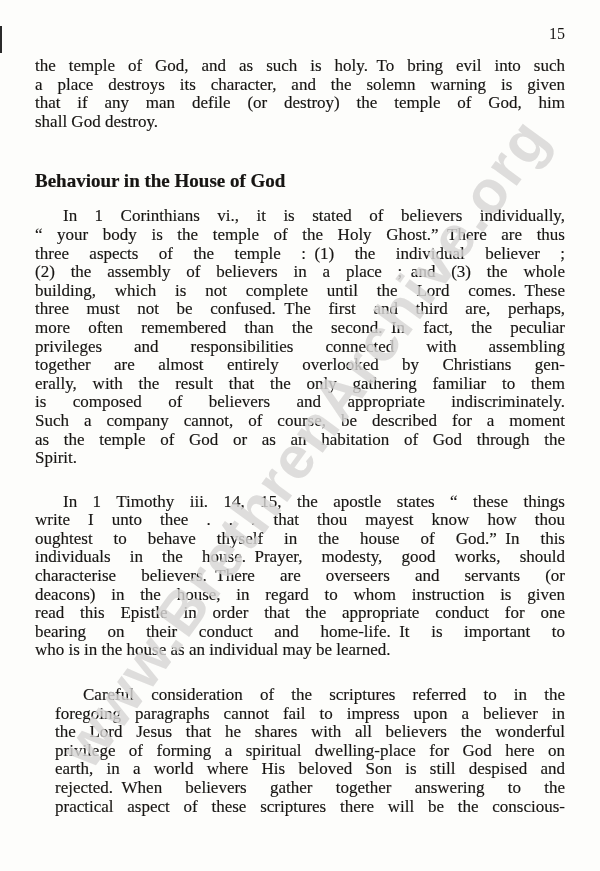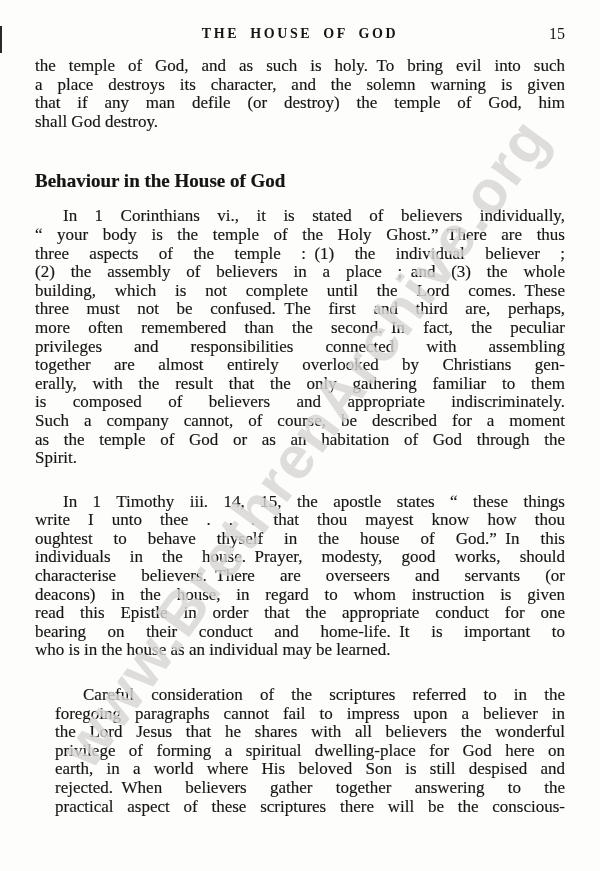--- a/index.html
+++ b/index.html
@@ -101,21 +101,20 @@
   }
 </style>
 </head>
 <body>
 
 <div class="page">
 
   <div class="scan-mark"></div>
 
   <div class="running-header">
-    <span class="header-title">THE HOUSE OF GOD</span>
     <span class="page-number">15</span>
   </div>
 
   <div class="para p1">
     <div class="jl">the temple of God, and as such is holy. To bring evil into such</div>
     <div class="jl">a place destroys its character, and the solemn warning is given</div>
     <div class="jl">that if any man defile (or destroy) the temple of God, him</div>
     <div class="fl">shall God destroy.</div>
   </div>
 

